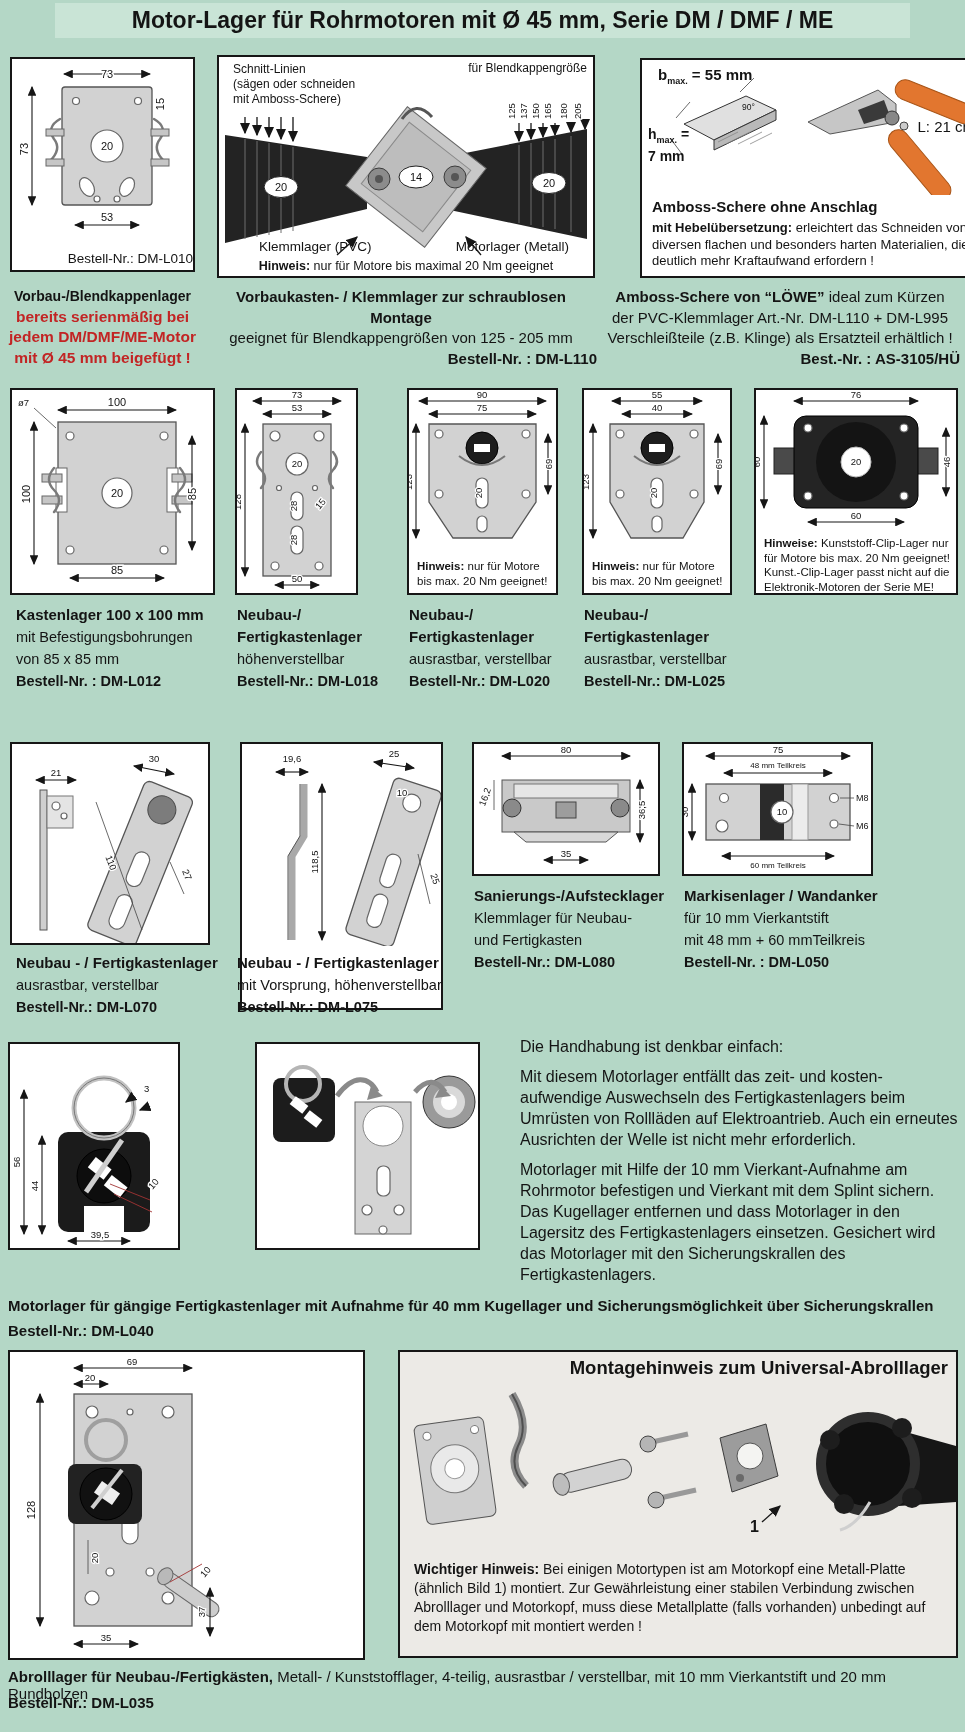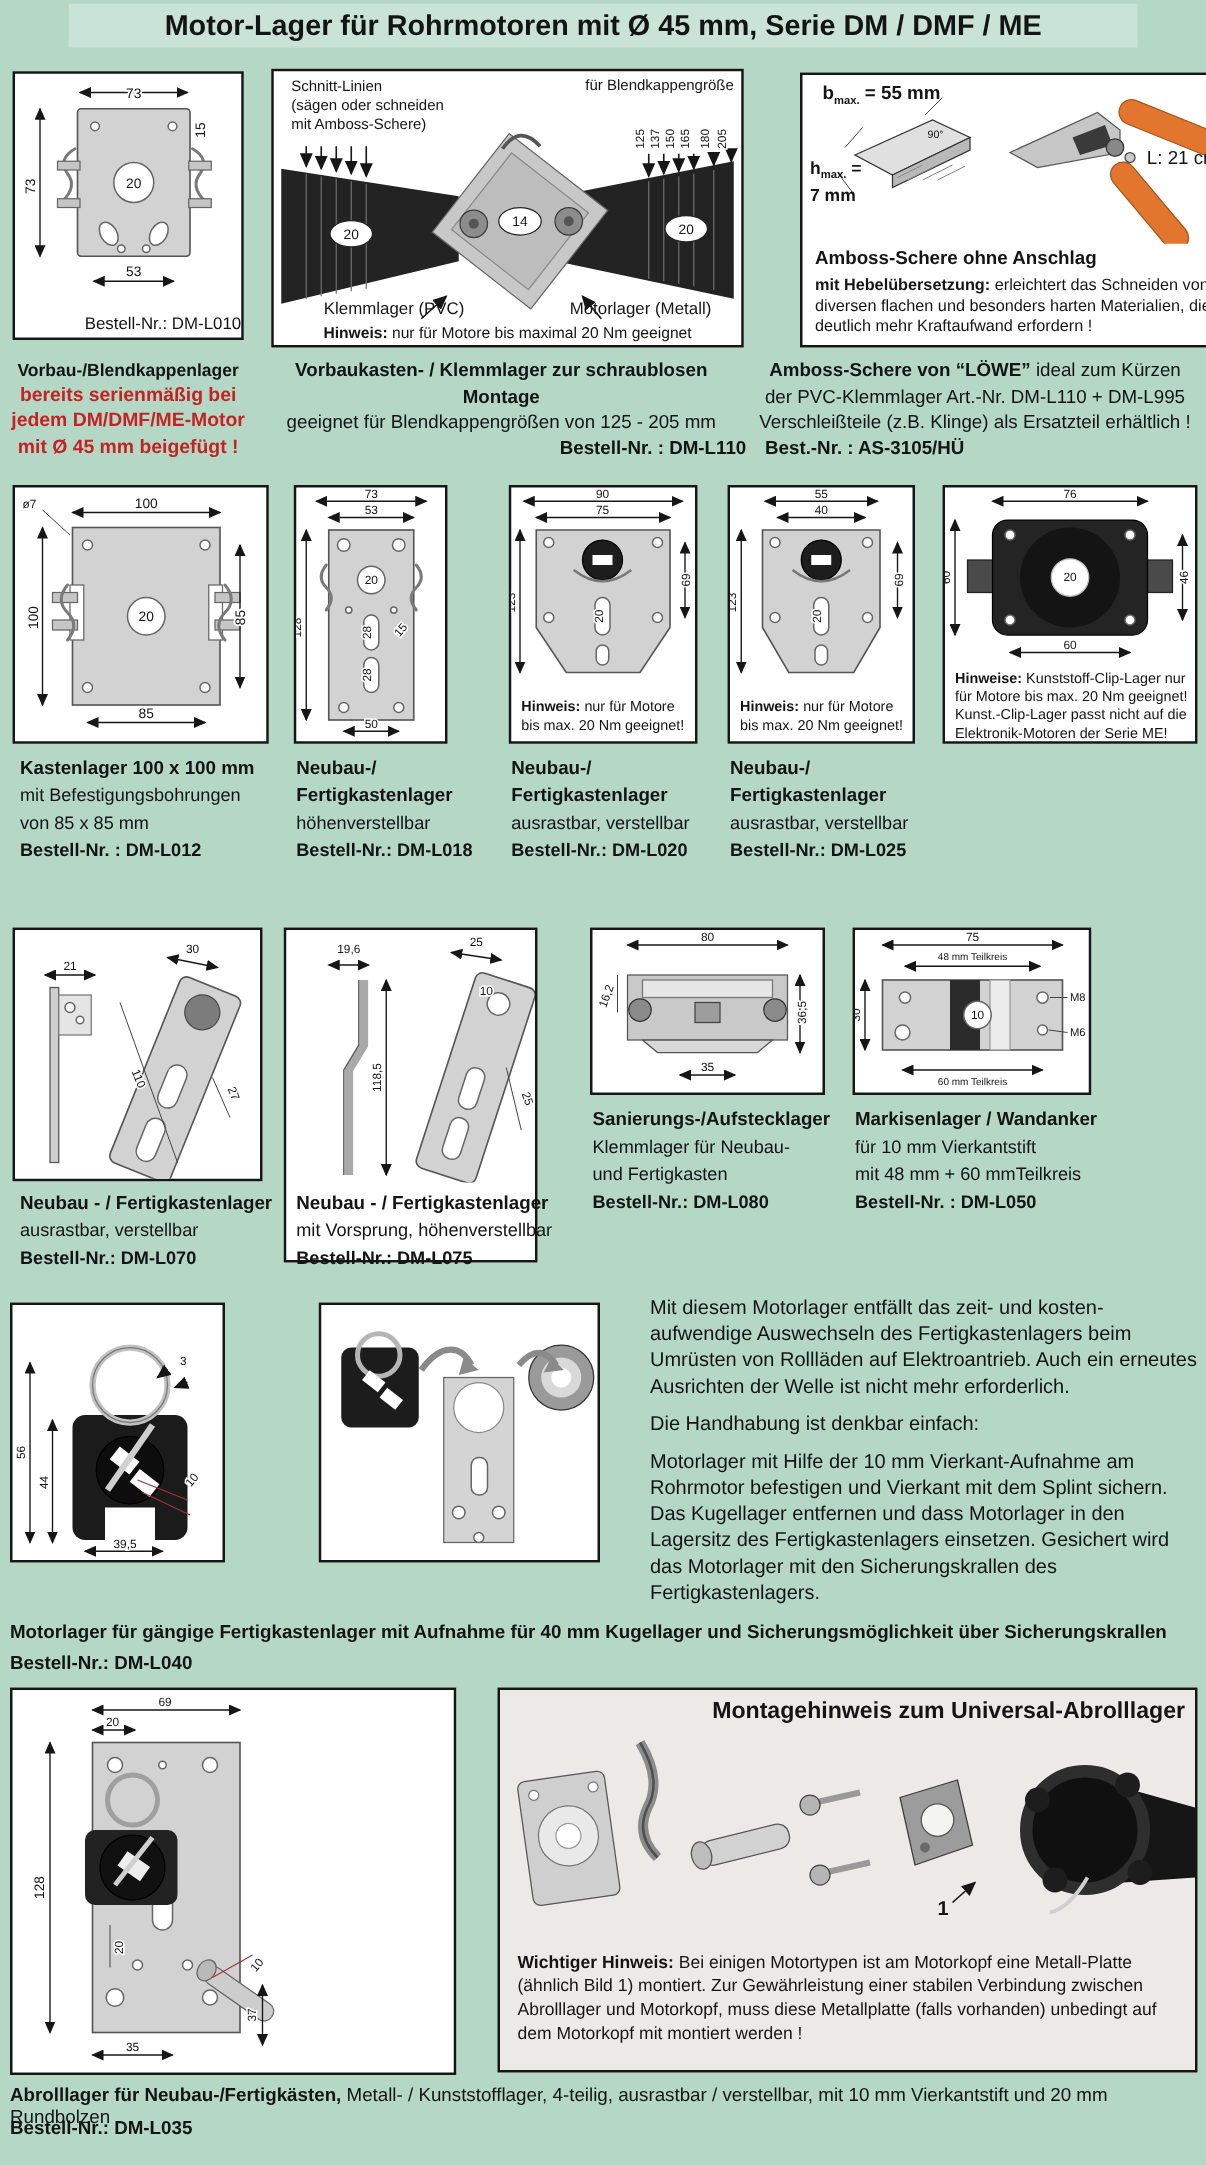--- a/index.html
+++ b/index.html
@@ -191,21 +191,21 @@
     <div class="abs" style="right:8px;top:58px;font-size:15px">L: 21 cm</div>
     <div class="abs b" style="left:10px;top:138px;font-size:15px">Amboss-Schere ohne Anschlag</div>
     <div class="abs" style="left:10px;top:160px;width:324px;font-size:13px;line-height:16.5px">
       <span class="b">mit Hebelübersetzung:</span> <span>erleichtert das Schneiden von diversen flachen und besonders harten Materialien, die deutlich mehr Kraftaufwand erfordern !</span>
     </div>
   </div>
   <div class="cap center" style="left:600px;top:287px;width:360px;font-size:15px">
     <div><span class="l1">Amboss-Schere von “LÖWE”</span> <span>ideal zum Kürzen</span></div>
     <div>der PVC-Klemmlager Art.-Nr. DM-L110 + DM-L995</div>
     <div>Verschleißteile (z.B. Klinge) als Ersatzteil erhältlich !</div>
-    <div class="ord" style="text-align:left;padding-left:12px">Best.-Nr. : AS-3105/HÜ</div>
+    <div class="ord" style="text-align:right;padding-left:12px">Best.-Nr. : AS-3105/HÜ</div>
   </div>
 
   <div class="box" style="left:10px;top:388px;width:205px;height:207px">
     <svg width="201" height="203">
       <text class="dts" x="6" y="16">ø7</text>
       <line class="ext" x1="22" y1="18" x2="44" y2="38"></line>
       <line class="dim" x1="46" y1="20" x2="164" y2="20"></line>
       <text class="dt" x="105" y="16" text-anchor="middle">100</text>
       <rect class="plate" x="46" y="32" width="118" height="142"></rect>
       <rect x="44" y="78" width="11" height="44" fill="#fff" stroke="#666"></rect>
@@ -385,21 +385,21 @@
       <line class="ext" x1="158" y1="118" x2="172" y2="150"></line>
       <text class="dts" x="172" y="132" text-anchor="middle" transform="rotate(68 172 132)">27</text>
     </svg>
   </div>
   <div class="cap" style="left:16px;top:952px;width:215px;line-height:22px">
     <div class="l1">Neubau - / Fertigkastenlager</div>
     <div>ausrastbar, verstellbar</div>
     <div class="ord">Bestell-Nr.: DM-L070</div>
   </div>
 
-  <div class="box" style="left:227px;top:742px;width:203px;height:268px">
+  <div class="box" style="left:240px;top:742px;width:203px;height:268px">
     <svg width="199" height="202">
       <line class="dim" x1="34" y1="28" x2="66" y2="28"></line>
       <text class="dts" x="50" y="18" text-anchor="middle">19,6</text>
       <path d="M62,40 L62,92 L50,112 L50,196" fill="none" stroke="#a9a9a9" stroke-width="7"></path>
       <path d="M62,40 L62,92 L50,112 L50,196" fill="none" stroke="#555" stroke-width="1" transform="translate(-4,0)"></path>
       <line class="dim" x1="80" y1="40" x2="80" y2="196"></line>
       <text class="dts" x="76" y="118" text-anchor="middle" transform="rotate(-90 76 118)">118,5</text>
       <g transform="rotate(18 150 120)">
         <rect class="plate" x="126" y="36" width="50" height="164" rx="6"></rect>
         <circle class="hole" cx="150" cy="56" r="9"></circle>
@@ -515,22 +515,22 @@
       <circle cx="192" cy="58" r="26" fill="#9a9a9a" stroke="#333"></circle>
       <circle cx="192" cy="58" r="16" fill="#d9d9d9"></circle>
       <circle cx="192" cy="58" r="8" fill="#ffffff"></circle>
       <path d="M80,52 C96,30 112,32 120,48" fill="none" stroke="#8a8a8a" stroke-width="5"></path>
       <polygon points="114,42 126,52 110,56" fill="#8a8a8a"></polygon>
       <path d="M158,48 C170,34 180,36 188,48" fill="none" stroke="#8a8a8a" stroke-width="5"></path>
       <polygon points="184,42 194,52 178,54" fill="#8a8a8a"></polygon>
     </svg>
   </div>
   <div class="paras" style="left:520px;top:1036px;width:440px">
+    <p>Die Handhabung ist denkbar einfach:</p>
     <p>Mit diesem Motorlager entfällt das zeit- und kosten-aufwendige Auswechseln des Fertigkastenlagers beim Umrüsten von Rollläden auf Elektroantrieb. Auch ein erneutes Ausrichten der Welle ist nicht mehr erforderlich.</p>
-    <p>Die Handhabung ist denkbar einfach:</p>
     <p>Motorlager mit Hilfe der 10 mm Vierkant-Aufnahme am Rohrmotor befestigen und Vierkant mit dem Splint sichern. Das Kugellager entfernen und dass Motorlager in den Lagersitz des Fertigkastenlagers einsetzen. Gesichert wird das Motorlager mit den Sicherungskrallen des Fertigkastenlagers.</p>
   </div>
   <div class="foot" style="left:8px;top:1297px;width:950px">Motorlager für gängige Fertigkastenlager mit Aufnahme für 40 mm Kugellager und Sicherungsmöglichkeit über Sicherungskrallen</div>
   <div class="foot" style="left:8px;top:1322px;width:400px">Bestell-Nr.: DM-L040</div>
 
   <div class="box" style="left:8px;top:1350px;width:357px;height:310px">
     <svg width="353" height="306">
       <line class="dim" x1="64" y1="16" x2="182" y2="16"></line>
       <text class="dts" x="122" y="13" text-anchor="middle">69</text>
       <line class="dim" x1="64" y1="32" x2="98" y2="32"></line>

